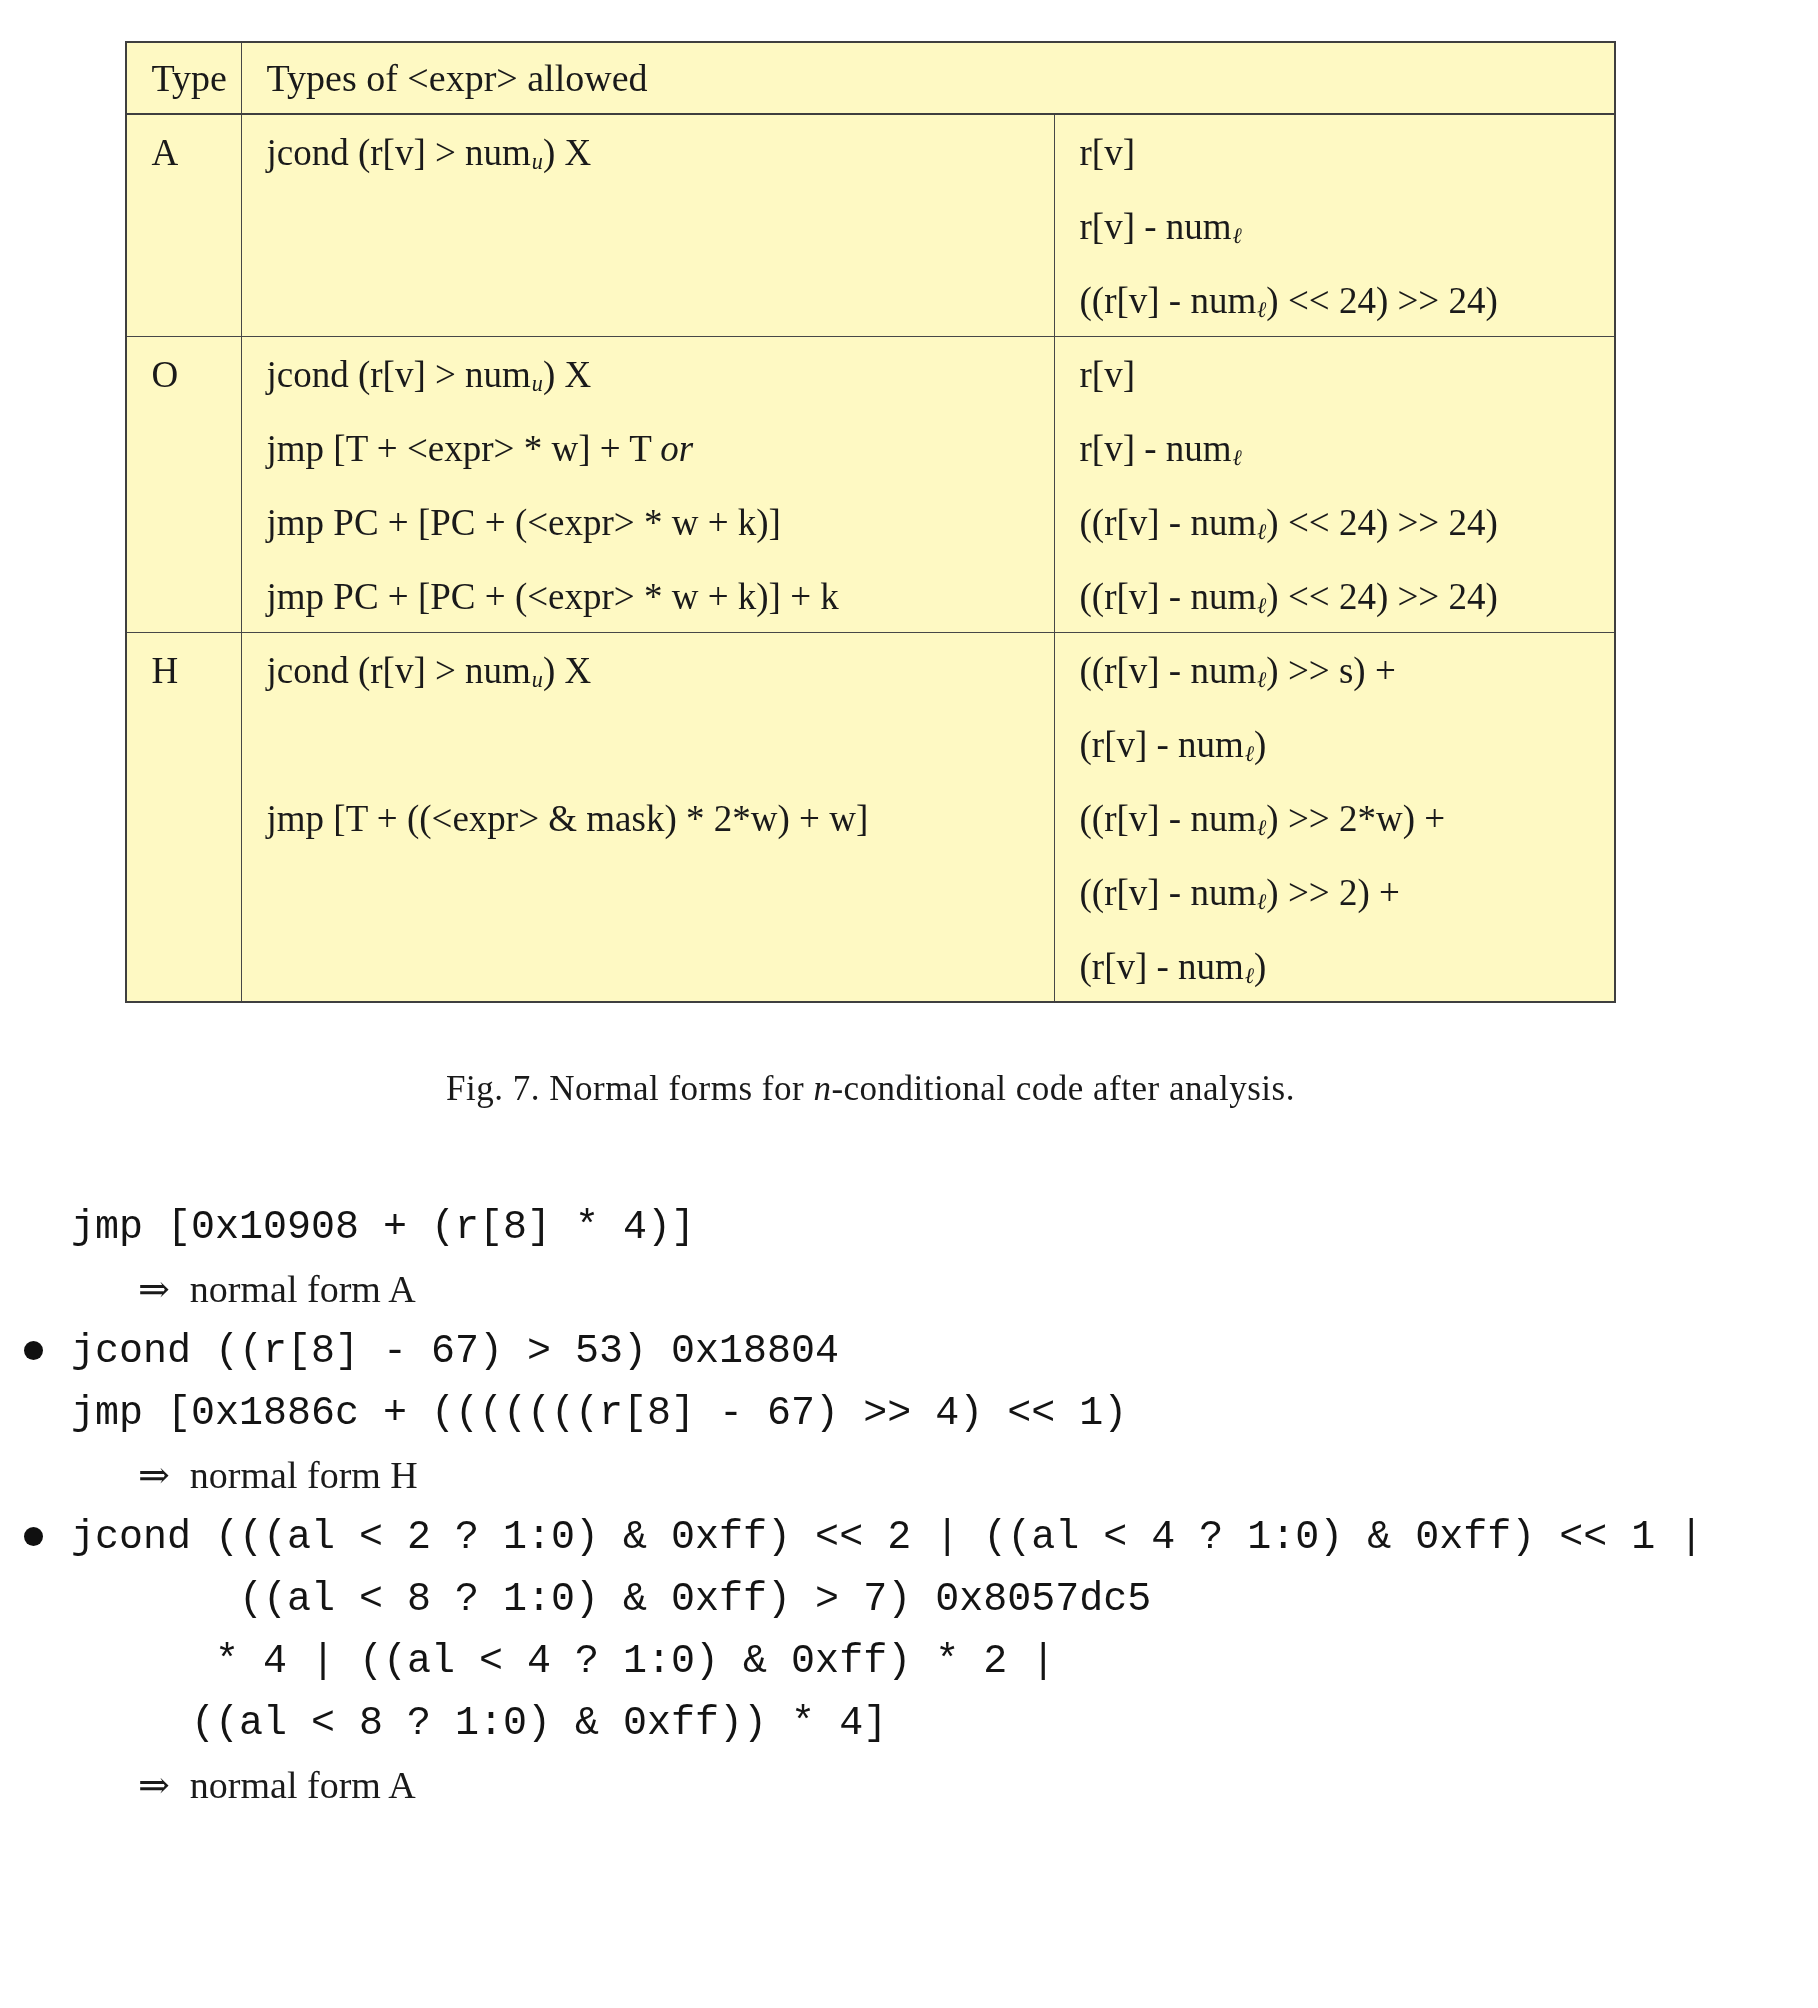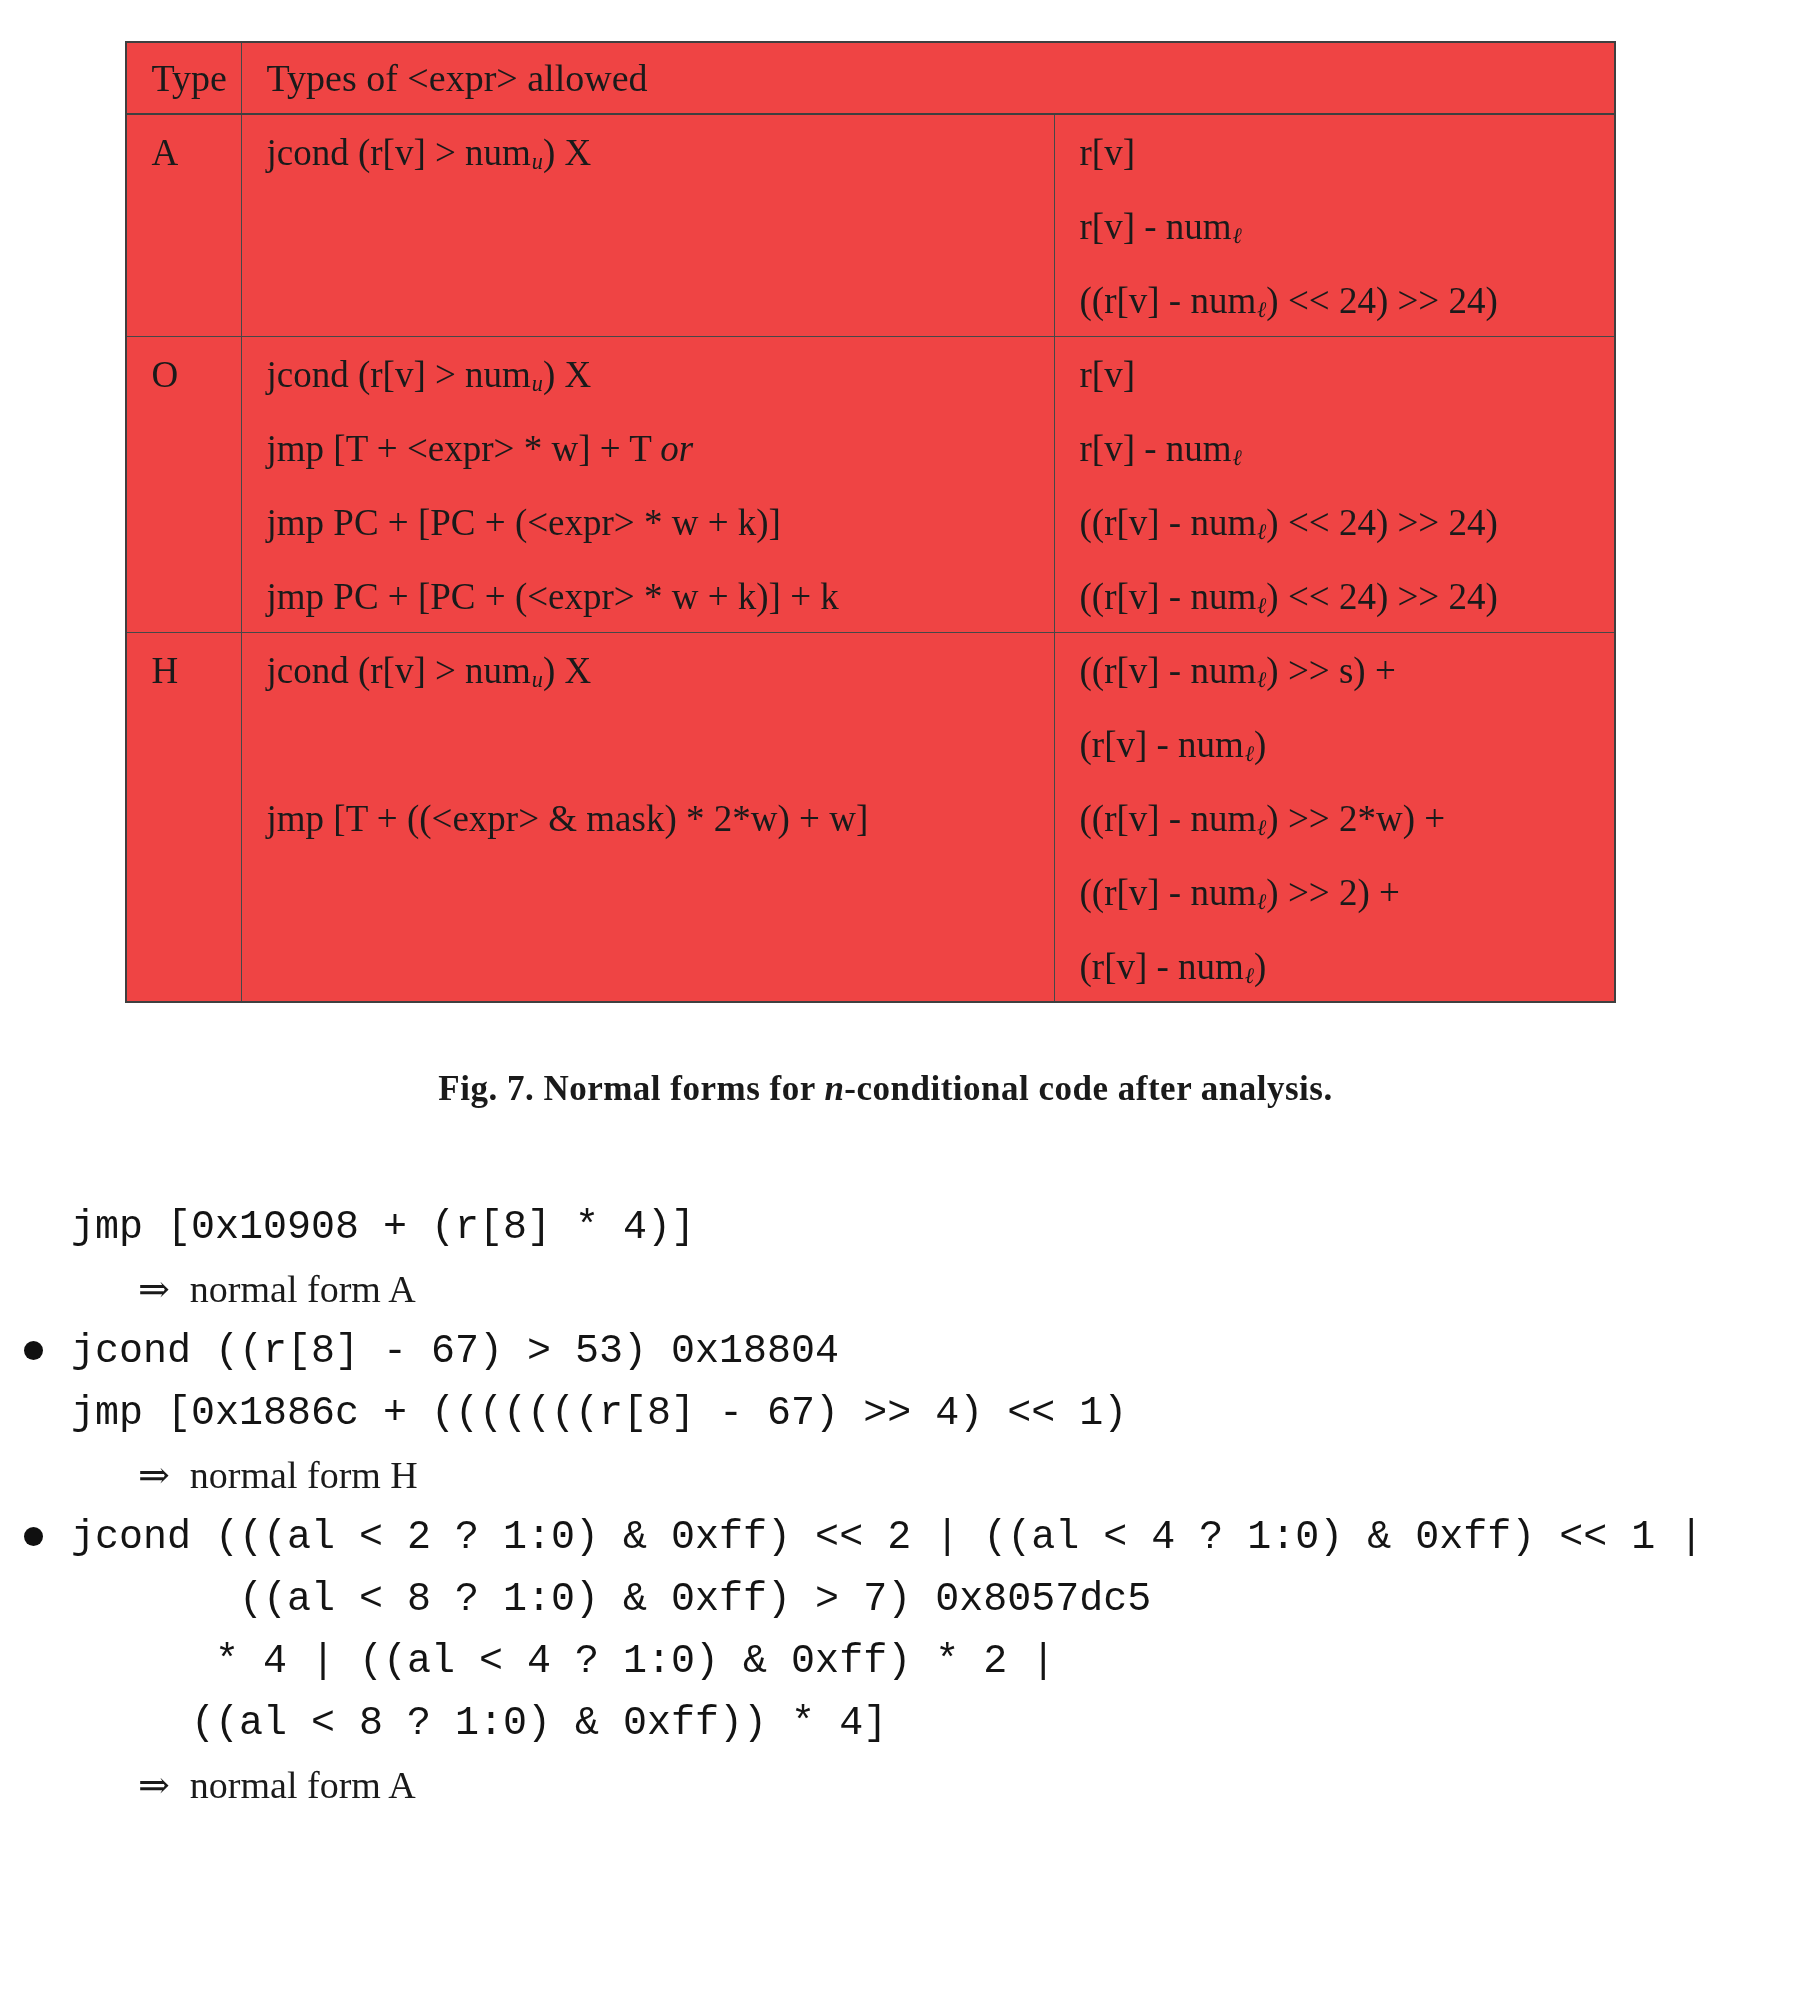--- a/index.html
+++ b/index.html
@@ -10,21 +10,21 @@
     font-family:"Liberation Serif", serif;
     color:#1a1a1a;
     overflow:hidden;
   }
 
   
   #figure-table {
     position:absolute; left:125px; top:41px; width:1491px;
     border:2.7px solid #3f3f3f;
     box-sizing:border-box;
-    background:#ef4444;
+    background:#fef9c3;
   }
   .trow { display:grid; grid-template-columns:115px 813px 556px; }
   .cell {
     border-right:1.8px solid #474747;
     padding-left:24.5px;
     box-sizing:border-box;
     overflow:hidden;
   }
   .cell:last-child { border-right:none; }
   .thead { border-bottom:2.7px solid #3f3f3f; }
@@ -42,23 +42,23 @@
     font-size:37px; white-space:pre;
   }
   sub.msub {
     font-size:0.60em; font-style:italic;
     line-height:1; position:relative; top:0.45em; margin-left:0.9px;
   }
   .it { font-style:italic; }
 
   
   #figure-caption {
-    position:absolute; left:140px; top:1069px; width:1491px;
+    position:absolute; left:125px; top:1069px; width:1491px;
     text-align:center;
-    font-size:35px; font-weight:bold;
+    font-size:35px; font-weight:normal;
     letter-spacing:0.5px;
   }
 
   
   #examples { position:absolute; left:0; top:1196px; width:1818px; }
   .codeline {
     position:relative; height:62px;
     font-family:"Liberation Mono", monospace;
     font-size:40px;
     display:flex; align-items:center;

